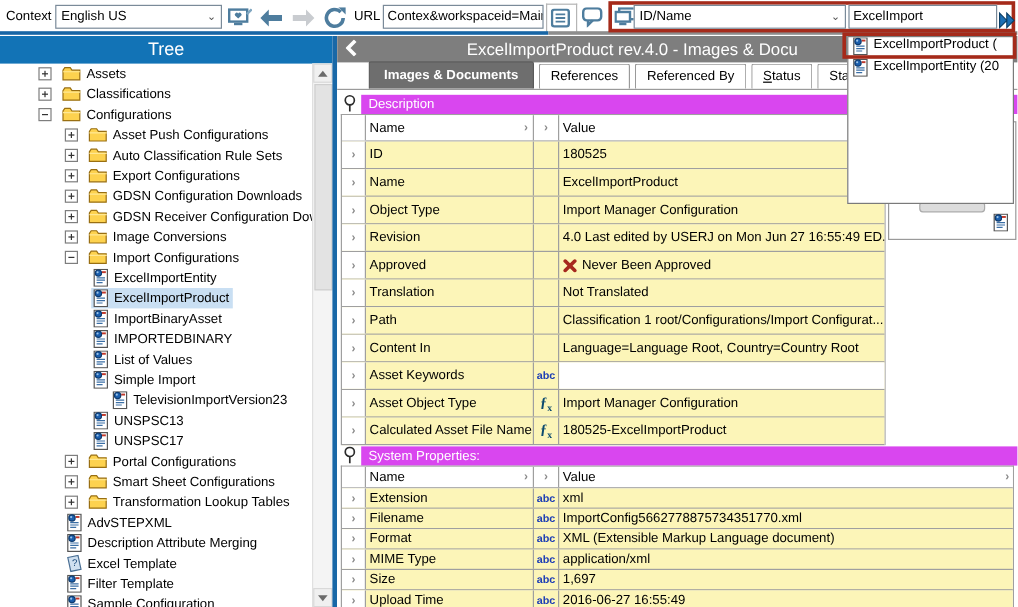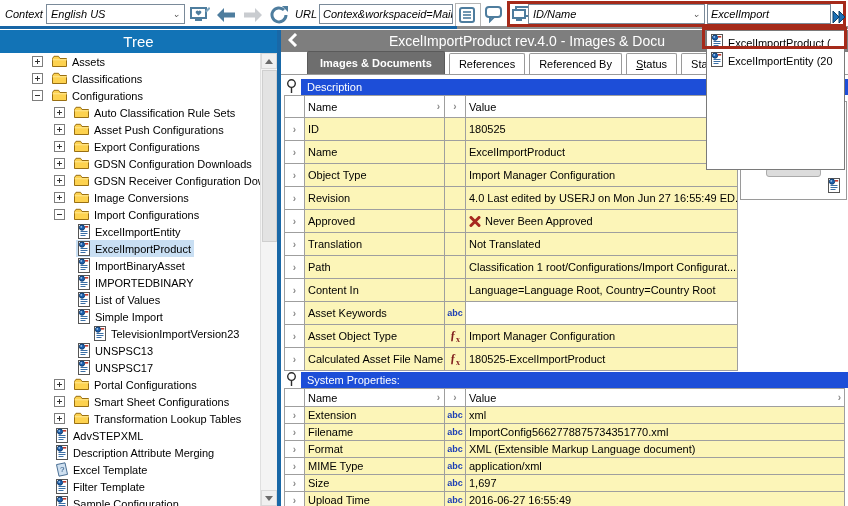--- a/index.html
+++ b/index.html
@@ -1,19 +1,19 @@
 <!DOCTYPE html>
 <html><head>
 <meta charset="utf-8">
 <style>
   html,body{margin:0;padding:0;}
   body{width:848px;height:506px;position:relative;overflow:hidden;background:#fff;
        font-family:"Liberation Sans",sans-serif;font-size:11px;color:#000;}
   
-  #toolbar{position:absolute;left:0;top:0;width:848px;height:20px;background:#fff;font-style:italic;}
+  #toolbar{position:absolute;left:0;top:0;width:848px;height:20px;background:#fff;}
   #toolbar-underline-left{position:absolute;left:0;top:26px;width:457px;height:3px;background:#1765A5;}
   #toolbar-underline-right{position:absolute;left:457px;top:26px;width:391px;height:3px;background:#8d8d8d;}
   .tb-label{position:absolute;top:8px;font-size:11px;}
   .combo{position:absolute;top:4px;height:20px;background:#fff;border:1px solid #7a8a99;
          display:flex;align-items:center;padding-left:4px;box-sizing:border-box;}
   .combo .arrow{position:absolute;right:4px;top:4px;color:#555;font-size:9px;}
   .tb-input{position:absolute;top:4px;height:20px;background:#fff;border:1px solid #7a8a99;
             box-sizing:border-box;display:flex;align-items:center;padding:0 3px;white-space:nowrap;overflow:hidden;}
   .tb-icon{position:absolute;top:3px;width:24px;height:23px;display:flex;align-items:center;justify-content:center;}
   .tb-icon.selected{background:#fff;border:1px solid #b5b5b5;border-bottom:none;}
@@ -44,47 +44,47 @@
   #title-bar{position:absolute;left:0;top:0;width:100%;height:22px;background:#7E7E7E;color:#fff;}
   #title-text{position:absolute;left:108px;top:3px;font-size:14px;white-space:nowrap;}
   #back-chevron{position:absolute;left:7px;top:3px;}
   #tab-bar{position:absolute;left:0;top:22px;width:100%;height:22px;display:flex;align-items:flex-end;padding-left:6px;box-sizing:border-box;margin-left:20px;}
   .tab{height:20px;display:flex;align-items:center;padding:0 9px;background:#fff;border:1px solid #9a9a9a;
        border-bottom:none;margin-right:4px;border-radius:2px 2px 0 0;white-space:nowrap;}
   .tab.active{height:22px;background:#6E6E6E;color:#fff;font-weight:bold;border-color:#5a5a5a;padding:0 12px;}
   #content{position:absolute;left:0;top:44px;width:100%;bottom:0;background:#fff;border-top:1px solid #9a9a9a;}
   
   .section{position:absolute;left:0;right:0;}
-  .sec-head{position:absolute;left:20px;right:0;top:0;height:16px;background:#1d4ed8;color:#fff;
+  .sec-head{position:absolute;left:20px;right:0;top:0;height:16px;background:#d946ef;color:#fff;
             display:flex;align-items:center;padding-left:6px;}
   .sec-pin{position:absolute;left:5px;top:0px;}
   .tbl{position:absolute;left:3px;border:1px solid #9f9f9f;border-bottom:none;box-sizing:border-box;}
   .tr{display:flex;border-bottom:1px solid #9f9f9f;box-sizing:border-box;background:#FCF5B8;}
   .tr.head{background:#fff;}
   .td{border-right:1px solid #9f9f9f;box-sizing:border-box;display:flex;align-items:center;
       white-space:nowrap;overflow:hidden;padding:0 3px;}
   .td.c-arrow{width:20px;background:#fff;justify-content:center;color:#8a8a8a;font-weight:bold;font-size:10px;}
   .td.c-name{width:140px;position:relative;}
   .td.c-type{width:21px;justify-content:center;padding:0;}
   .td.c-value{flex:1;border-right:none;}
   .td.white{background:#fff;}
   .sort{color:#8a8a8a;font-weight:bold;font-size:10px;}
   .c-name .sort{position:absolute;right:4px;}
   .abc{color:#1d3eb5;font-weight:bold;font-size:9px;letter-spacing:0;}
-  .fx{color:#7f1d1d;font-family:"Liberation Serif",serif;font-weight:bold;font-size:12px;}
+  .fx{color:#0c4a6e;font-family:"Liberation Serif",serif;font-weight:bold;font-size:12px;}
   .fx sub{font-size:8px;}
   
   #preview-panel{position:absolute;left:740px;top:101px;width:107px;height:99px;background:#fff;
                  border:1px solid #9a9a9a;box-sizing:border-box;z-index:5;}
   #preview-pill{position:absolute;left:25px;top:66px;width:53px;height:7px;background:#dcdcdc;border:1px solid #aaa;border-radius:3px;}
   #preview-icon{position:absolute;right:5px;top:76px;}
   
   #dropdown{position:absolute;left:706px;top:30px;width:139px;height:140px;background:#fff;
             border:1px solid #7a7a7a;box-sizing:border-box;z-index:30;}
-  .dd-item{height:18px;display:flex;align-items:flex-end;padding-left:3px;white-space:nowrap;overflow:hidden;}
+  .dd-item{height:18px;display:flex;align-items:flex-start;padding-left:3px;white-space:nowrap;overflow:hidden;}
   .dd-item .lbl{margin-left:4px;}
   #red-rect-item{position:absolute;left:702px;top:27px;width:145px;height:22px;
                  border:3px solid #A52A1A;box-sizing:border-box;pointer-events:none;z-index:50;}
   svg{display:block;}
 </style>
 </head>
 <body>
 
 <div id="toolbar">
   <span class="tb-label" style="left:5px">Context</span>
@@ -220,33 +220,33 @@
       </div>
       <div class="tree-row" style="padding-left: 30px;">
         <span class="expander plus"></span>
         <span class="node">
           <span>
             <svg width="17" height="13" viewBox="0 0 17 13">
               <path d="M1.5 11.5 V3.5 l1.5-2.2 h4.5 l1.5 2.2 h6.5 v8 z" fill="#FDD24F" stroke="#996F12"></path>
               <path d="M1.5 4.8 h14.5" stroke="#FFE894" fill="none"></path>
             </svg>
           </span>
+          <span class="lbl">Asset Push Configurations</span>
+        </span>
+      </div>
+      <div class="tree-row" style="padding-left: 30px;">
+        <span class="expander plus"></span>
+        <span class="node">
+          <span>
+            <svg width="17" height="13" viewBox="0 0 17 13">
+              <path d="M1.5 11.5 V3.5 l1.5-2.2 h4.5 l1.5 2.2 h6.5 v8 z" fill="#FDD24F" stroke="#996F12"></path>
+              <path d="M1.5 4.8 h14.5" stroke="#FFE894" fill="none"></path>
+            </svg>
+          </span>
           <span class="lbl">Auto Classification Rule Sets</span>
-        </span>
-      </div>
-      <div class="tree-row" style="padding-left: 30px;">
-        <span class="expander plus"></span>
-        <span class="node">
-          <span>
-            <svg width="17" height="13" viewBox="0 0 17 13">
-              <path d="M1.5 11.5 V3.5 l1.5-2.2 h4.5 l1.5 2.2 h6.5 v8 z" fill="#FDD24F" stroke="#996F12"></path>
-              <path d="M1.5 4.8 h14.5" stroke="#FFE894" fill="none"></path>
-            </svg>
-          </span>
-          <span class="lbl">Asset Push Configurations</span>
         </span>
       </div>
       <div class="tree-row" style="padding-left: 30px;">
         <span class="expander plus"></span>
         <span class="node">
           <span>
             <svg width="17" height="13" viewBox="0 0 17 13">
               <path d="M1.5 11.5 V3.5 l1.5-2.2 h4.5 l1.5 2.2 h6.5 v8 z" fill="#FDD24F" stroke="#996F12"></path>
               <path d="M1.5 4.8 h14.5" stroke="#FFE894" fill="none"></path>
             </svg>

